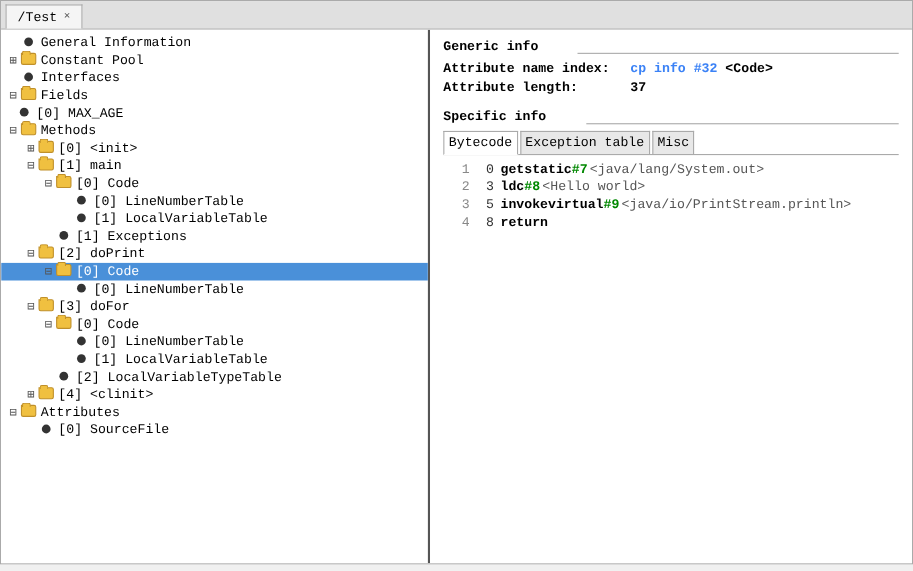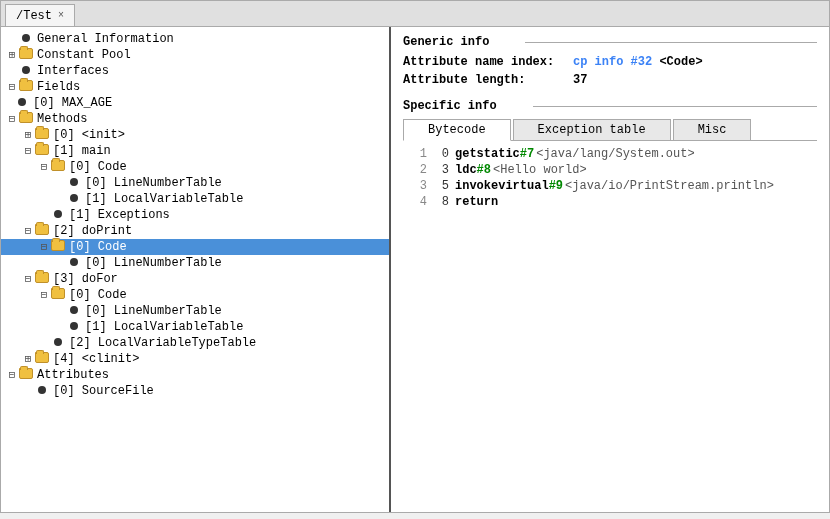--- a/index.html
+++ b/index.html
@@ -172,21 +172,21 @@
     }
 
     .tabs-bar {
       display: flex;
       border-bottom: 1px solid #aaa;
       margin-bottom: 0;
       gap: 0;
     }
 
     .content-tab {
-      padding: 3px 24px;
+      padding: 3px 4px;
       font-size: 12px;
       font-family: 'Courier New', Courier, monospace;
       border: 1px solid #aaa;
       border-bottom: none;
       background: #e8e8e8;
       cursor: pointer;
       margin-right: 2px;
     }
 
     .content-tab.active {
@@ -247,21 +247,21 @@
     .specific-info-block {
       padding: 4px 12px 4px 12px;
       flex: 1;
       display: flex;
       flex-direction: column;
       overflow: hidden;
     }
 
     .section-header-line {
       display: flex;
-      align-items: center;
+      align-items: flex-end;
       margin-bottom: 6px;
       gap: 28px;
     }
 
     .section-header-text {
       font-weight: bold;
       font-size: 12px;
       font-family: 'Courier New', Courier, monospace;
       padding-right: 8px;
       background: #fff;

